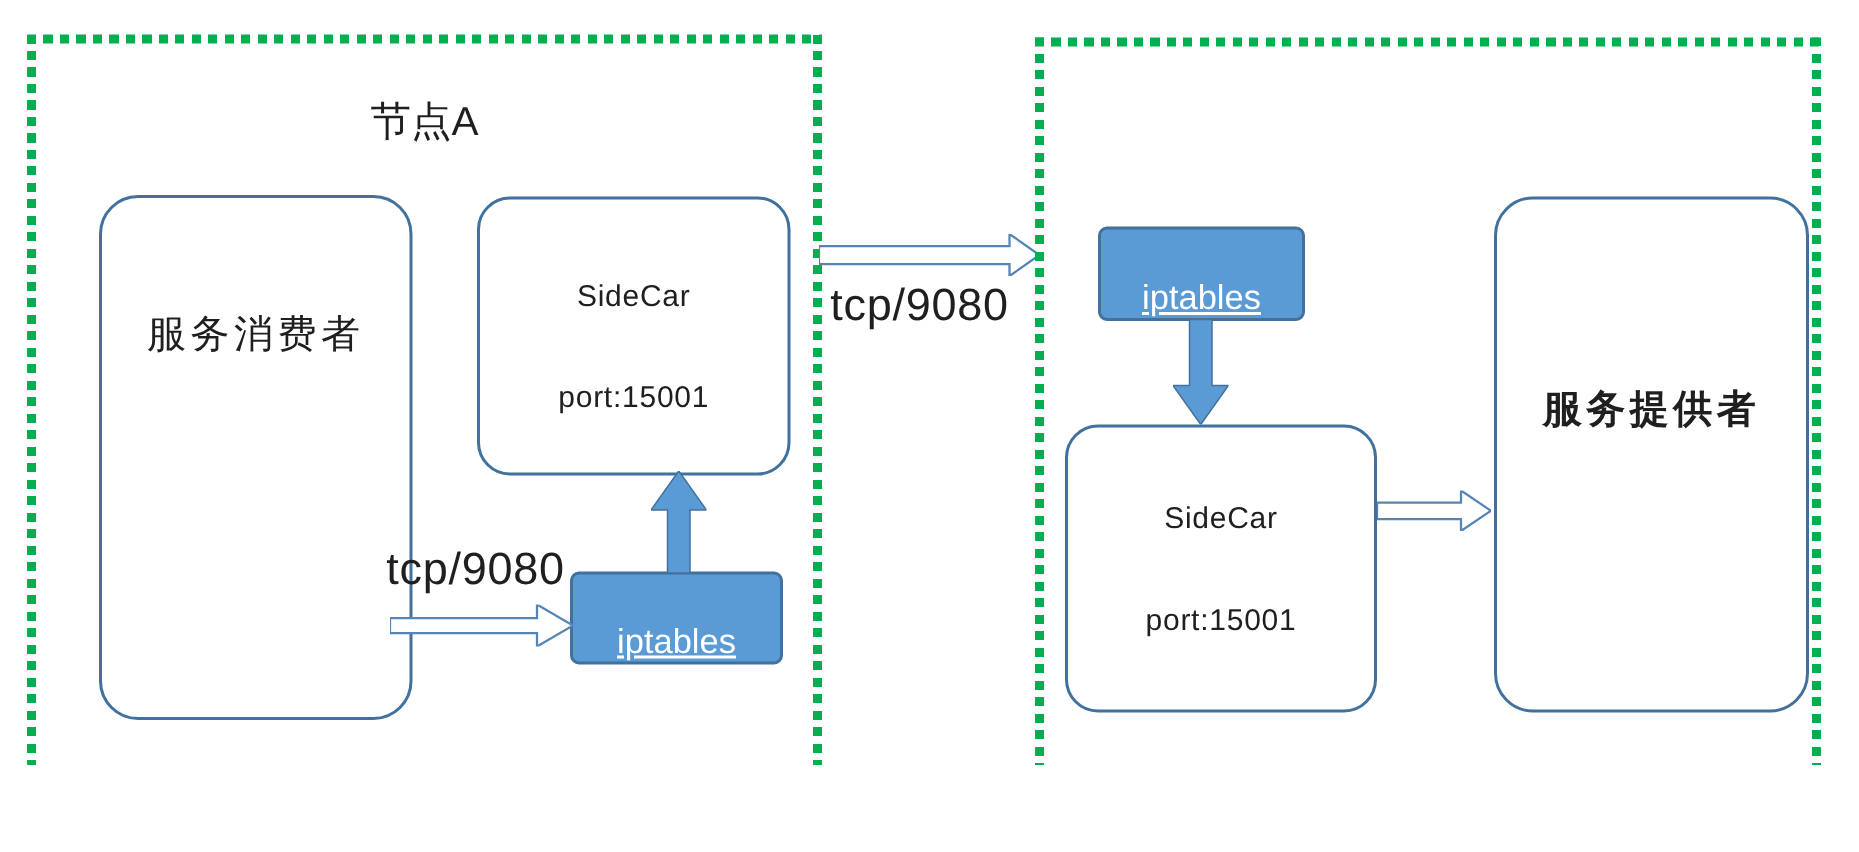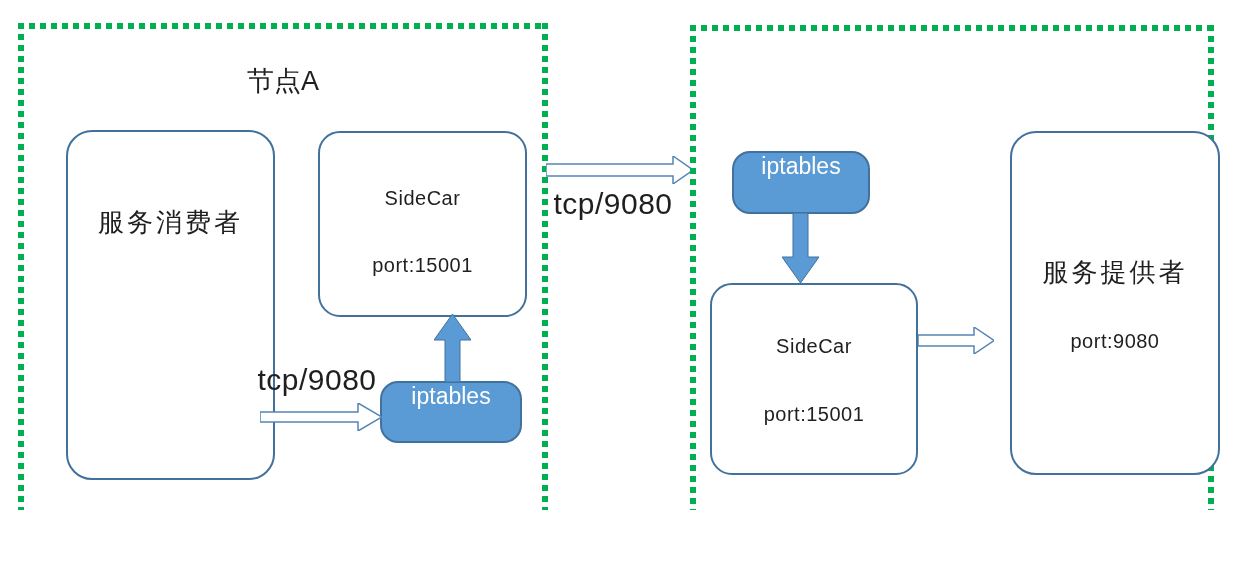--- a/index.html
+++ b/index.html
@@ -29,22 +29,22 @@
   }
   .node-title{position:absolute;left:0;right:0;top:42px;text-align:center;font-size:27px;line-height:1.2;}
 
   .rbox{position:absolute;background:#fff;border:2px solid var(--box-border);border-radius:26px;}
   .rbox .label{position:absolute;left:0;right:0;text-align:center;line-height:1.2;}
   .cn{font-size:26px;letter-spacing:3px;}
   .en{font-size:20px;letter-spacing:0.5px;}
 
   .blue-box{
     position:absolute;background:var(--blue-fill);border:2px solid var(--blue-fill-border);
-    border-radius:18px;color:#fff;font-size:23px;
-    display:flex;align-items:flex-start;justify-content:center;
+    border-radius:6px;color:#fff;font-size:23px;
+    display:flex;align-items:flex-end;justify-content:center;text-decoration:underline;
   }
 
   .float-label{position:absolute;text-align:center;font-size:30px;line-height:1.2;}
 
   .arrow-svg{position:absolute;display:block;}
   .hollow{fill:#ffffff;stroke:var(--hollow-arrow-border);stroke-width:1.5;stroke-linejoin:miter;}
   .solid{fill:var(--blue-fill);stroke:var(--blue-fill-border);stroke-width:1;}
 </style>
 </head>
 <body>
@@ -95,19 +95,18 @@
 
     <div class="rbox" style="left:20px;top:258px;width:204px;height:188px;border-radius:22px;">
       <div class="label en" style="top:49px;">SideCar</div>
       <div class="label en" style="top:117px;">port:15001</div>
     </div>
 
     <svg class="arrow-svg" style="left:228px;top:302px;" width="76" height="27" viewBox="0 0 76 27">
       <polygon class="hollow" points="0,8 56,8 56,0 76,13.5 56,27 56,19 0,19"></polygon>
     </svg>
 
-    <div class="rbox" style="left:320px;top:106px;width:206px;height:340px;">
+    <div class="rbox" style="left:306px;top:106px;width:206px;height:340px;font-weight:bold;">
       <div class="label cn" style="top:124px;">服务提供者</div>
-      <div class="label en" style="top:196px;">port:9080</div>
     </div>
   </div>
 
 </div>
 
 </body></html>

